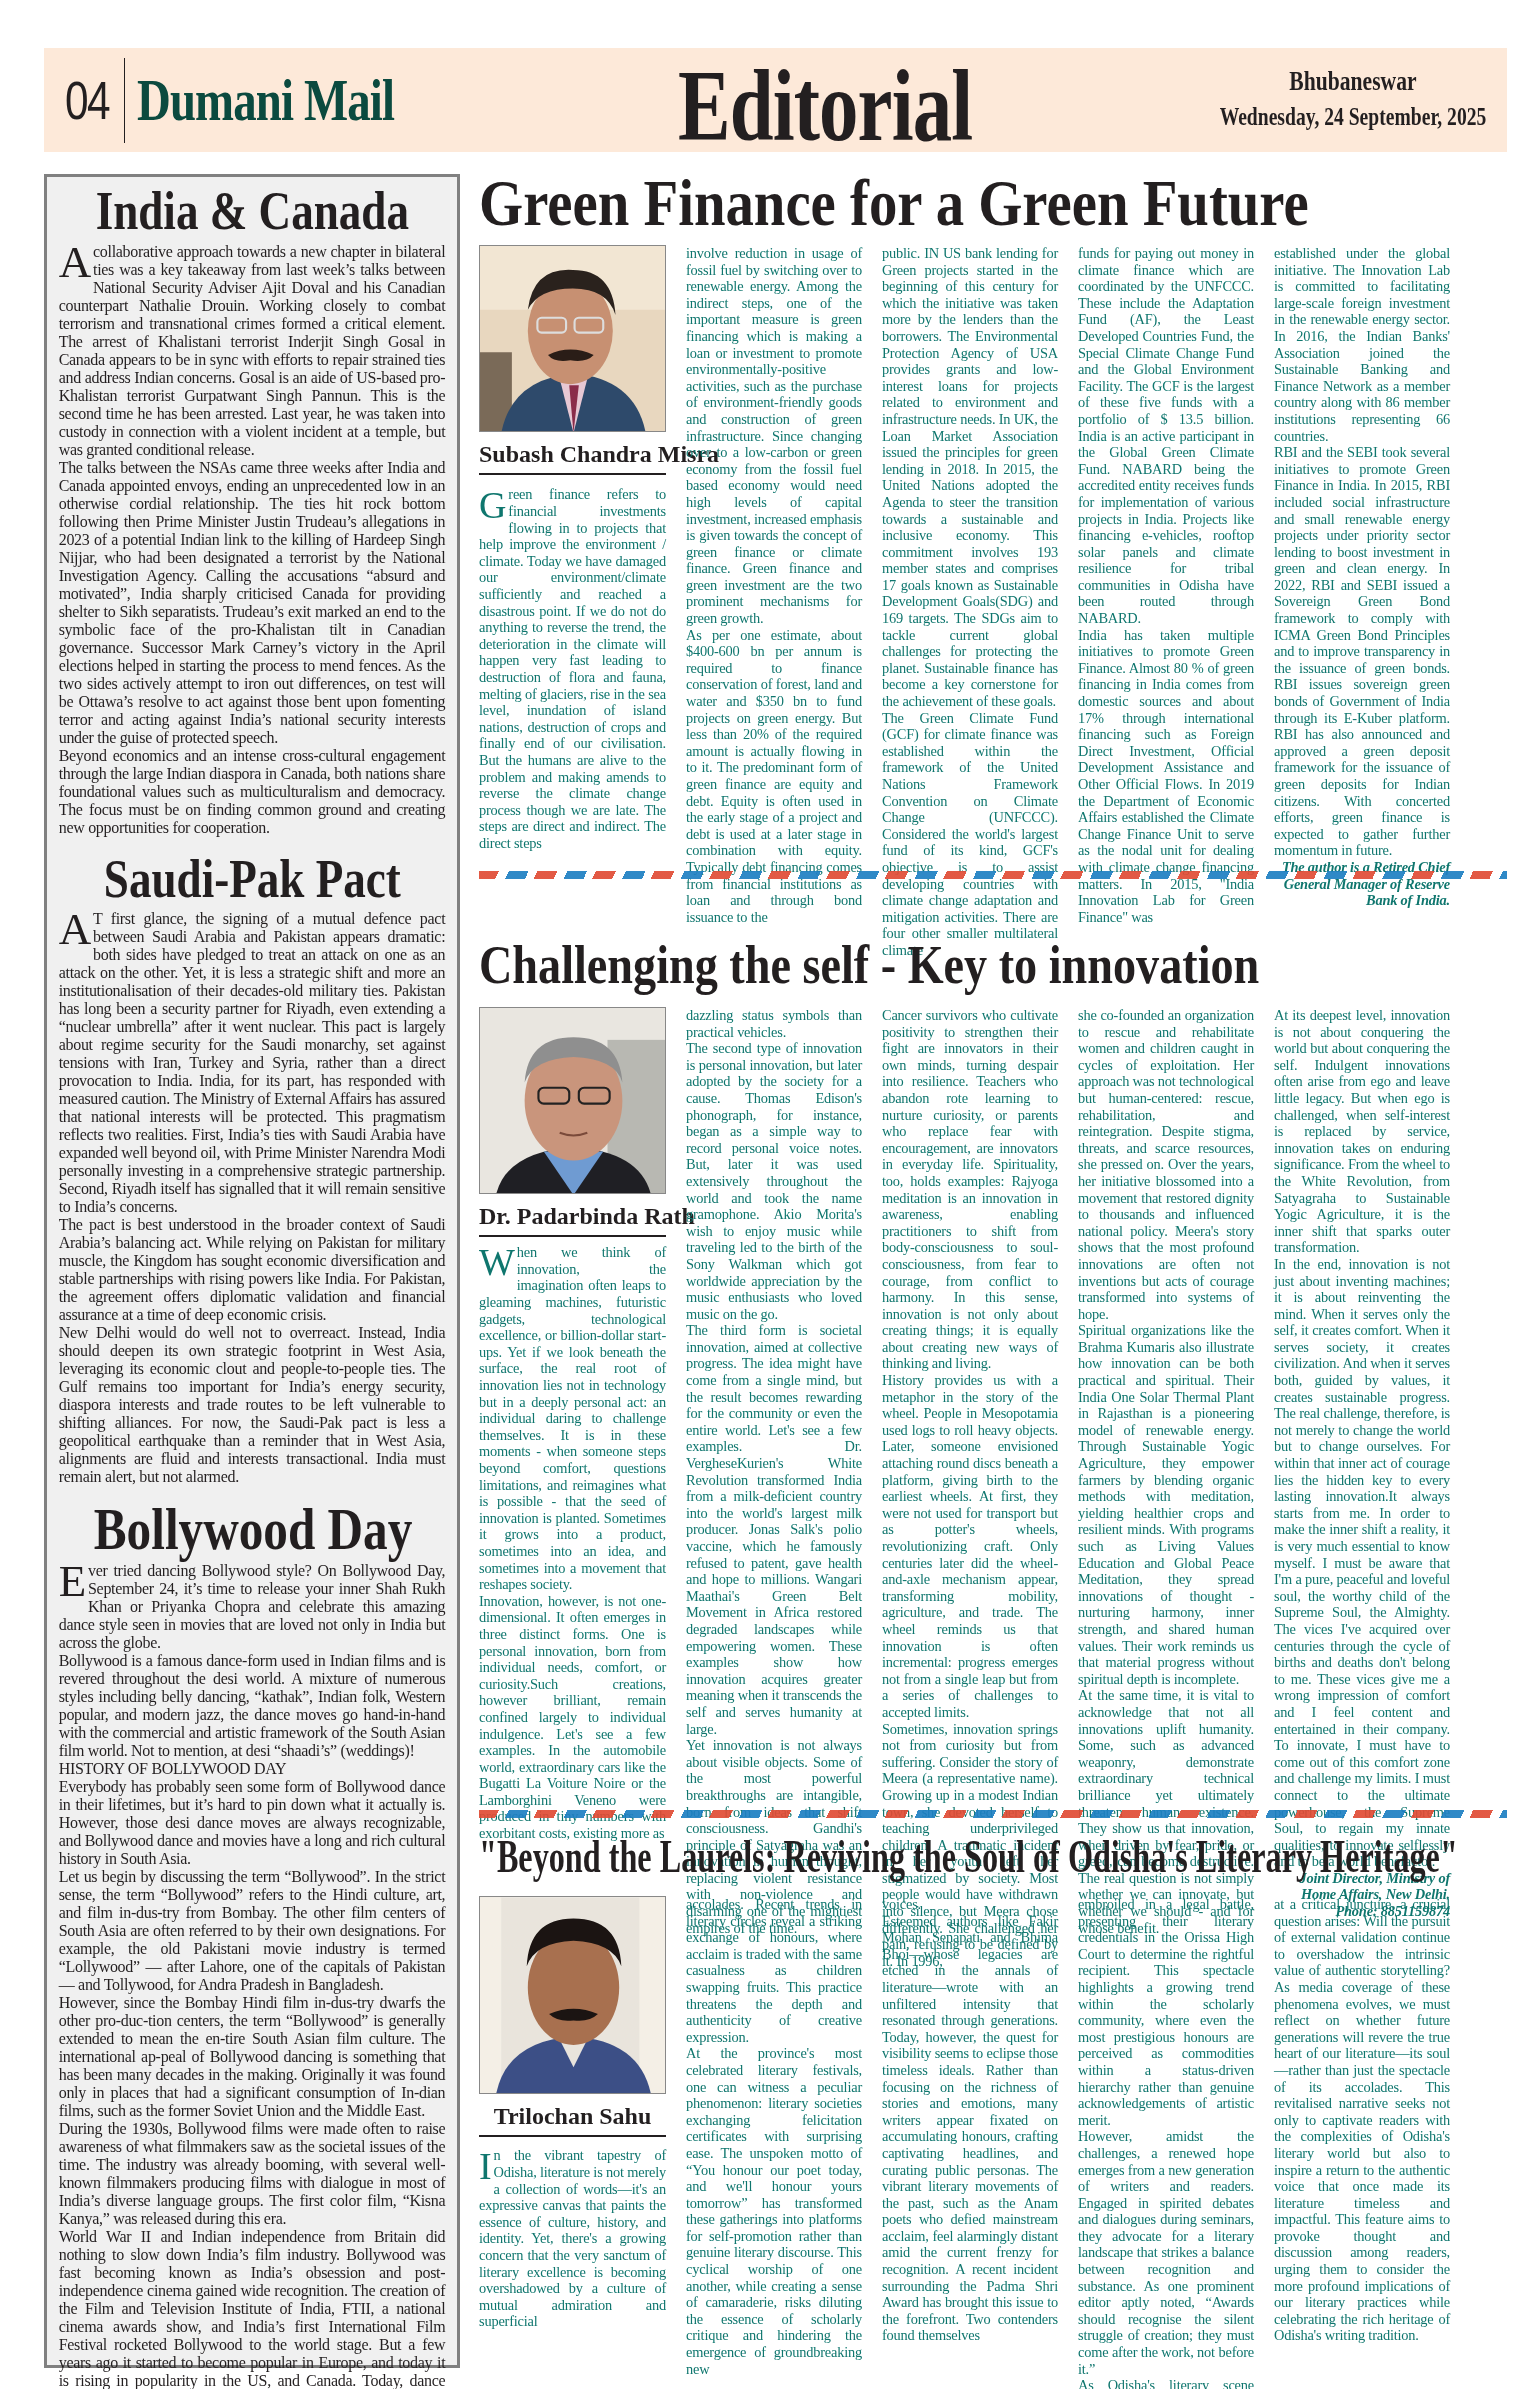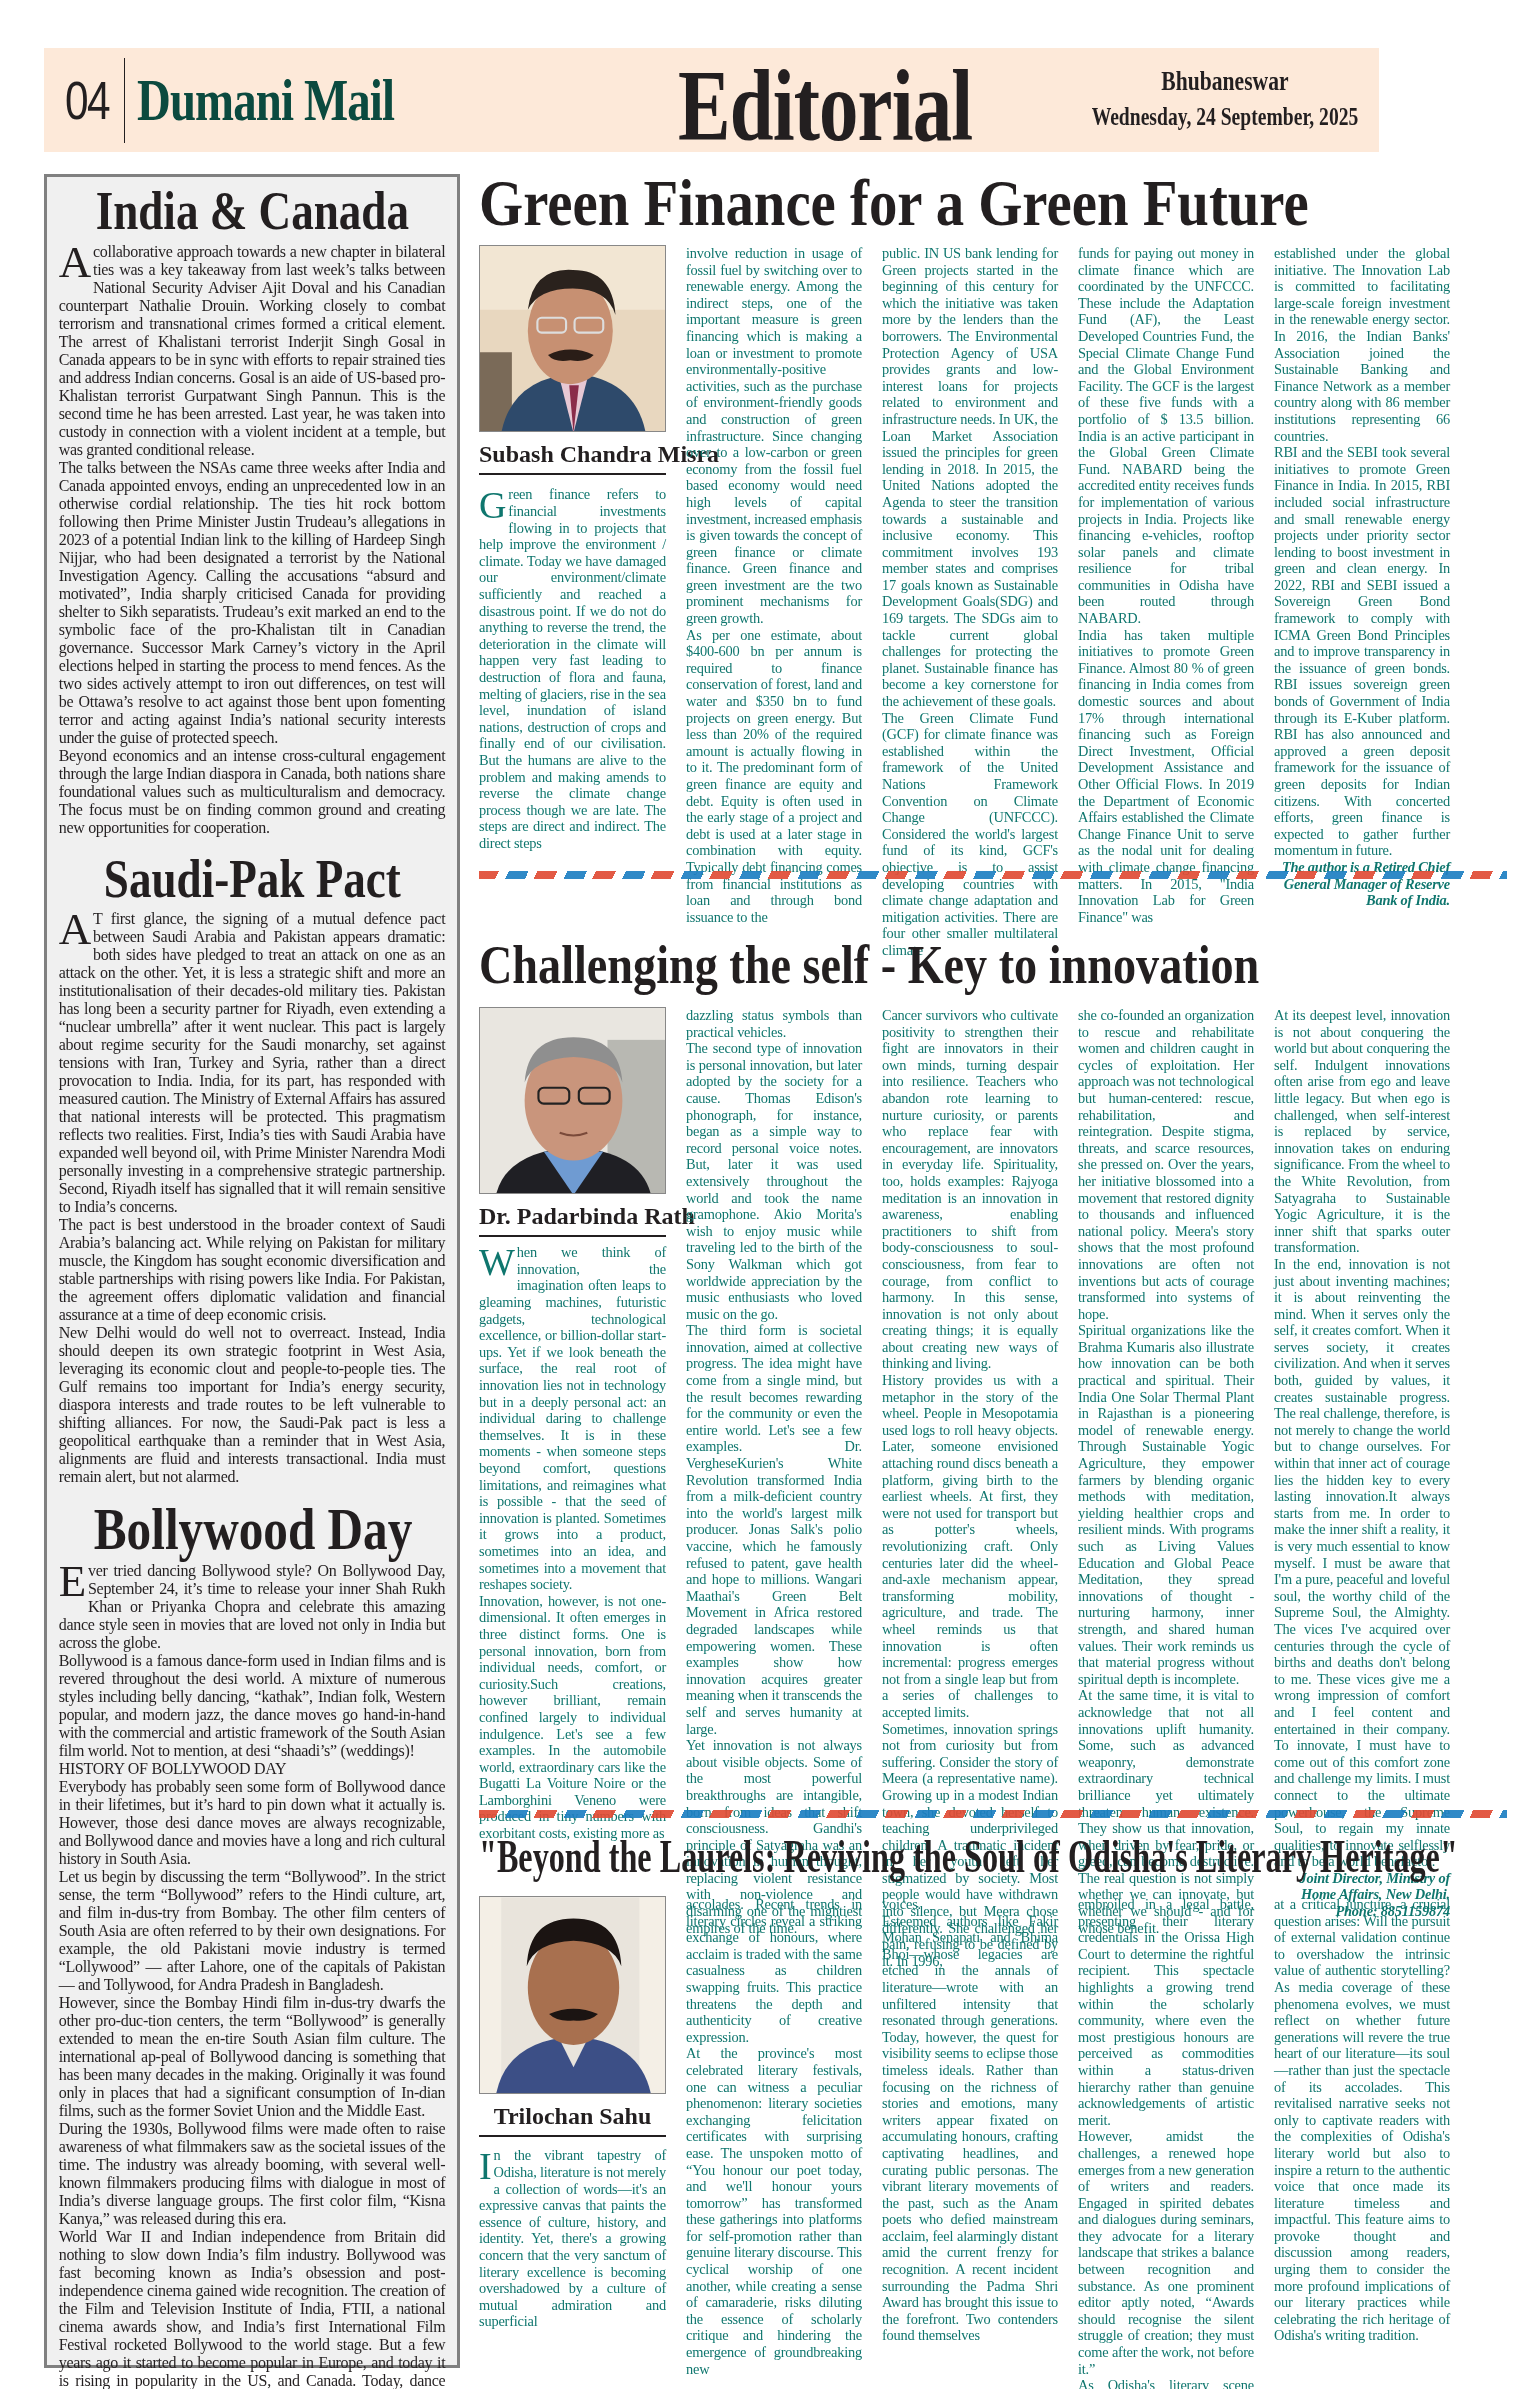--- a/index.html
+++ b/index.html
@@ -1,21 +1,21 @@
 <!DOCTYPE html>
 <html style="font-size:8.5px"><head>
 <meta charset="utf-8">
 <style>
   * { box-sizing: border-box; margin: 0; padding: 0; }
   html, body { width: 1533px; height: 2389px; background: #ffffff; overflow: hidden; }
   body { font-family: "Liberation Serif", "DejaVu Serif", serif; color: #231f20; position: relative; }
 
   
   .masthead {
-    position: absolute; left: 44px; top: 48px; width: 1335px; height: 104px;
+    position: absolute; left: 44px; top: 48px; width: 1463px; height: 104px;
     background: #fde9d9; display: flex; align-items: center;
   }
   .page-no { font-family: "Liberation Sans", sans-serif; font-weight: 300; font-size: 53px; line-height: 1; color: #231f20; margin-left: 21px; letter-spacing: -2.1px; transform: scaleX(0.8); transform-origin: left center; width: 53px; }
   .mast-divider { width: 1.1px; height: 85px; background: #231f20; margin: 0 11.7px 0 6.4px; }
   .brand { font-family: "Liberation Serif", serif; font-weight: 700; font-size: 60px; color: #0b4a3f; letter-spacing: -1.1px; transform: scaleX(0.78); transform-origin: left center; white-space: nowrap; width: 277px; }
   .section-title { position: absolute; left: 634px; top: 7.5px; font-family: "Liberation Serif", serif; font-weight: 700; font-size: 101px; line-height: 1; color: #231f20; transform: scaleX(0.78); transform-origin: left top; letter-spacing: -1.1px; }
   .mast-right { position: absolute; right: 21px; top: 16px; text-align: center; font-family: "Liberation Serif", serif; font-weight: 700; transform: scaleX(0.8); transform-origin: right top; }
   .mast-city { font-size: 27px; line-height: 1.3; }
   .mast-date { font-size: 24.5px; line-height: 1.5; }
 

